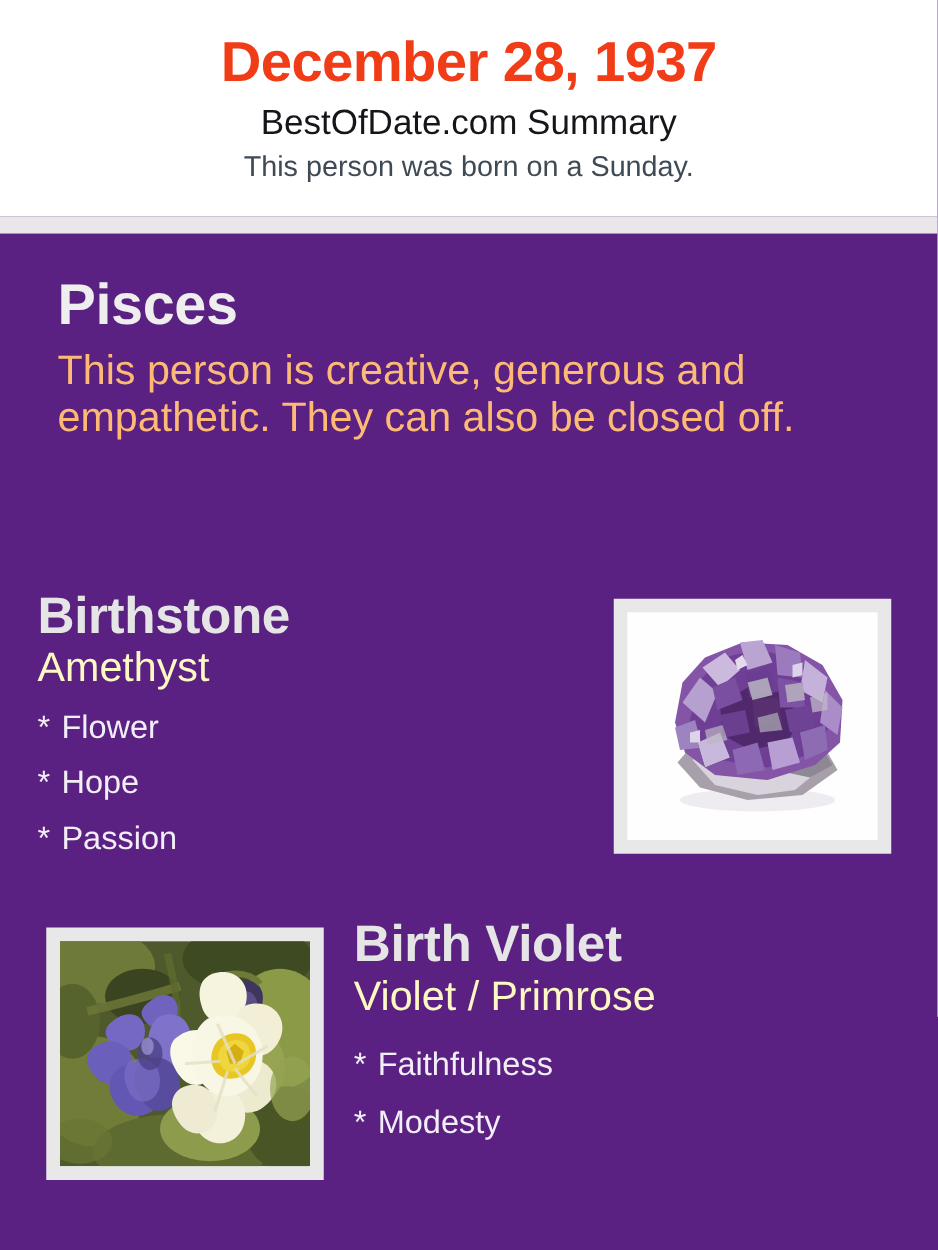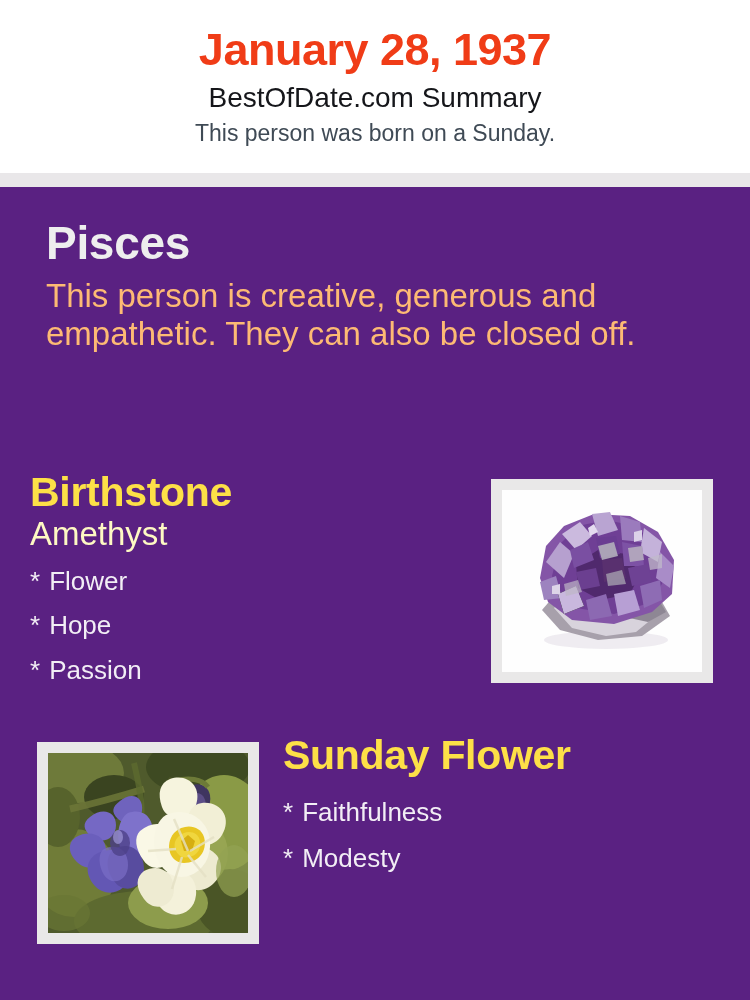--- a/index.html
+++ b/index.html
@@ -97,21 +97,21 @@
   
   .stone-block {
     position: absolute;
     left: 30px; top: 285px;
     width: 440px;
   }
   .section-title {
     margin: 0;
     font-size: 41px;
     font-weight: bold;
-    color: #fde047;
+    color: #e5e5e5;
     line-height: 1.02;
     letter-spacing: -0.3px;
   }
   .section-sub {
     margin: 0;
     padding-top: 2px;
     font-size: 33px;
     font-weight: normal;
     color: #fef9c3;
     line-height: 1.12;
@@ -166,21 +166,21 @@
   }
   .flower-block .trait-list { padding-top: 12px; }
   .flower-block .trait-list li { line-height: 1.78; }
 </style>
 </head>
 <body>
 
 <div id="page">
 
   <div class="header">
-    <h1 class="header-date">January 28, 1937</h1>
+    <h1 class="header-date">December 28, 1937</h1>
     <div class="header-site">BestOfDate.com Summary</div>
     <div class="header-note">This person was born on a Sunday.</div>
   </div>
   <div class="divider-strip"></div>
 
   <div class="body-panel">
 
     <div class="sign-block">
       <h2 class="sign-name">Pisces</h2>
       <p class="sign-desc">This person is creative, generous and empathetic. They can also be closed off.</p>
@@ -190,21 +190,22 @@
       <h2 class="section-title">Birthstone</h2>
       <div class="section-sub">Amethyst</div>
       <ul class="trait-list">
         <li><span class="trait-star">*</span><span>Flower</span></li>
         <li><span class="trait-star">*</span><span>Hope</span></li>
         <li><span class="trait-star">*</span><span>Passion</span></li>
       </ul>
     </div>
 
     <div class="flower-block">
-      <h2 class="section-title">Sunday Flower</h2>
+      <h2 class="section-title">Birth Violet</h2>
+      <div class="section-sub">Violet / Primrose</div>
       <ul class="trait-list">
         <li><span class="trait-star">*</span><span>Faithfulness</span></li>
         <li><span class="trait-star">*</span><span>Modesty</span></li>
       </ul>
     </div>
   </div>
 
   <div class="photo-frame frame-stone">
     <div class="photo-inner">
       <svg class="stone-scene" viewBox="0 0 200 182" preserveAspectRatio="xMidYMid slice">

